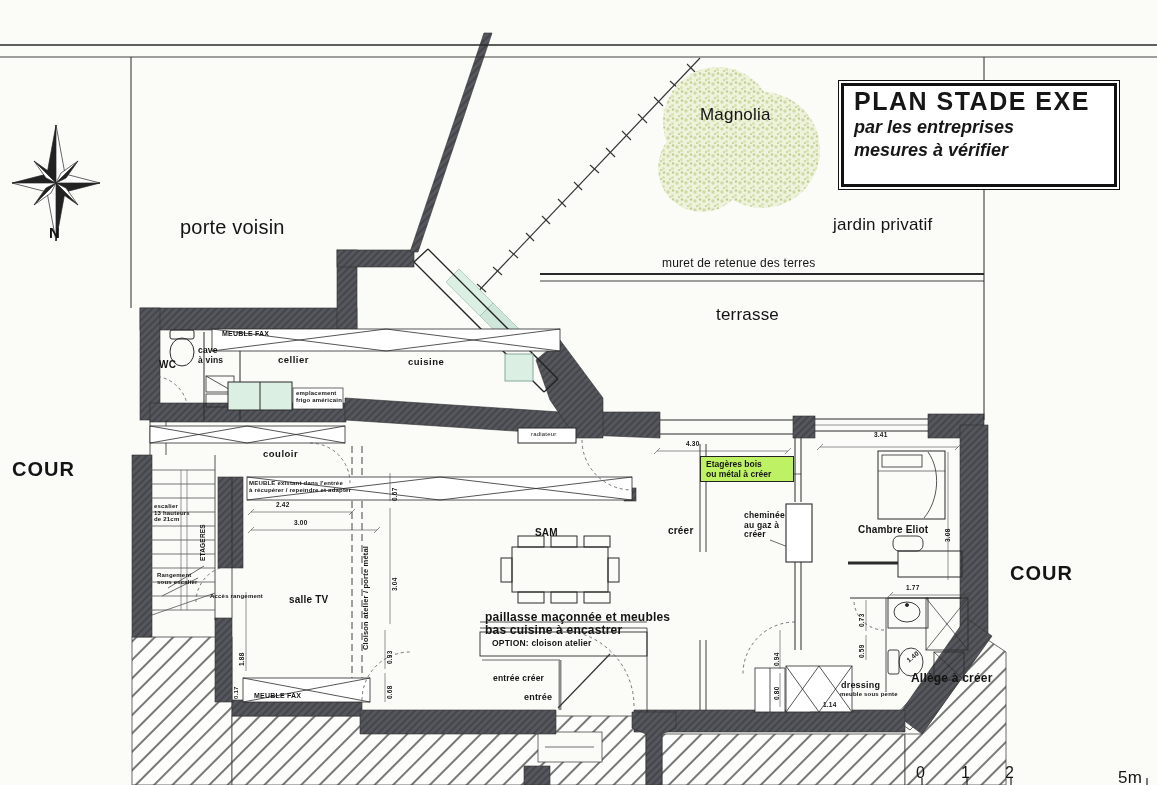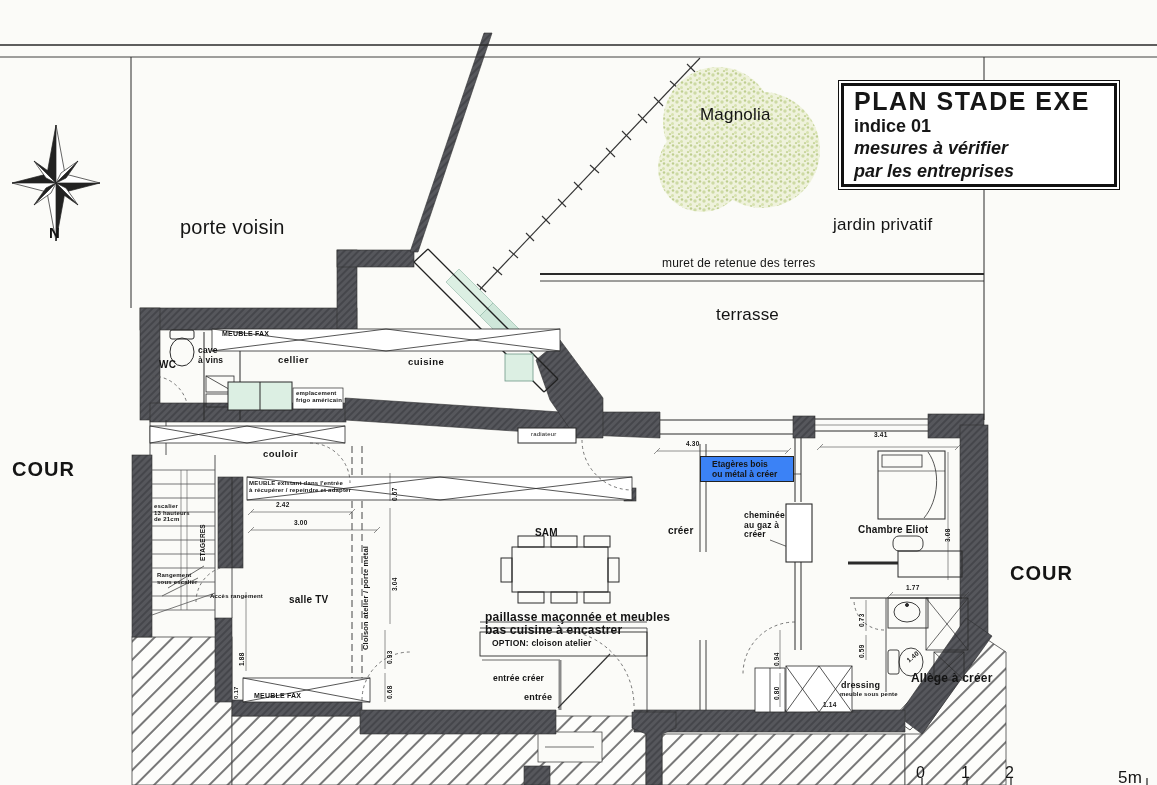--- a/index.html
+++ b/index.html
@@ -7,21 +7,21 @@
          font-family:"Liberation Sans",sans-serif;color:#161616;}
   svg{position:absolute;left:0;top:0;}
   .lbl{position:absolute;white-space:pre-line;line-height:1.12;letter-spacing:.2px;color:#141414;}
   .rv{transform:rotate(-90deg);transform-origin:0 0;}
   .tblock{position:absolute;left:838px;top:80px;width:282px;height:110px;border:1.5px solid #111;
           background:#fff;padding:2px;box-sizing:border-box;}
   .tb-in{border:3px solid #111;height:100%;box-sizing:border-box;padding:1px 0 16px 10px;overflow:hidden;}
   .tb1{font-size:25px;font-weight:800;letter-spacing:1.5px;}
   .tb2{font-size:18px;font-weight:800;margin-top:0px;}
   .tb3{font-size:18px;font-weight:800;font-style:italic;line-height:1.25;}
-  .abox{position:absolute;border:1.2px solid #222;background:#3b82f6;padding:2px 11px;box-sizing:border-box;}
+  .abox{position:absolute;border:1.2px solid #222;background:#bef264;padding:2px 5px;box-sizing:border-box;}
 </style>
 </head>
 <body>
 
 <div class="stage">
 <svg width="1157" height="785" viewBox="0 0 1157 785">
   <defs>
     <pattern id="wallpat" width="5" height="5" patternUnits="userSpaceOnUse" patternTransform="rotate(45)">
       <rect width="5" height="5" fill="#56575c"></rect>
       <line x1="0" y1="0" x2="0" y2="5" stroke="#464throw74c" stroke-width="0"></line>
@@ -326,23 +326,22 @@
     <line x1="922" y1="778" x2="922" y2="785"></line>
     <line x1="967" y1="778" x2="967" y2="785"></line>
     <line x1="1011" y1="778" x2="1011" y2="785"></line>
     <line x1="1147" y1="778" x2="1147" y2="785"></line>
   </g>
 </svg>
 
 <div class="tblock">
   <div class="tb-in">
     <div class="tb1">PLAN STADE EXE</div>
-    <div class="tb2">indice 01</div>
+    <div class="tb3">par les entreprises</div>
     <div class="tb3">mesures à vérifier</div>
-    <div class="tb3">par les entreprises</div>
   </div>
 </div>
 
 <span class="lbl" style="left:180px;top:216px;font-size:20px;font-weight:500">porte voisin</span>
 <span class="lbl" style="left:833px;top:215px;font-size:17px;font-weight:500">jardin privatif</span>
 <span class="lbl" style="left:700px;top:105px;font-size:17px;font-weight:500">Magnolia</span>
 <span class="lbl" style="left:662px;top:257px;font-size:12px;font-weight:500">muret de retenue des terres</span>
 <span class="lbl" style="left:716px;top:305px;font-size:17px;font-weight:500">terrasse</span>
 <span class="lbl" style="left:12px;top:458px;font-size:20px;font-weight:600;letter-spacing:1px">COUR</span>
 <span class="lbl" style="left:1010px;top:562px;font-size:20px;font-weight:600;letter-spacing:1px">COUR</span>

